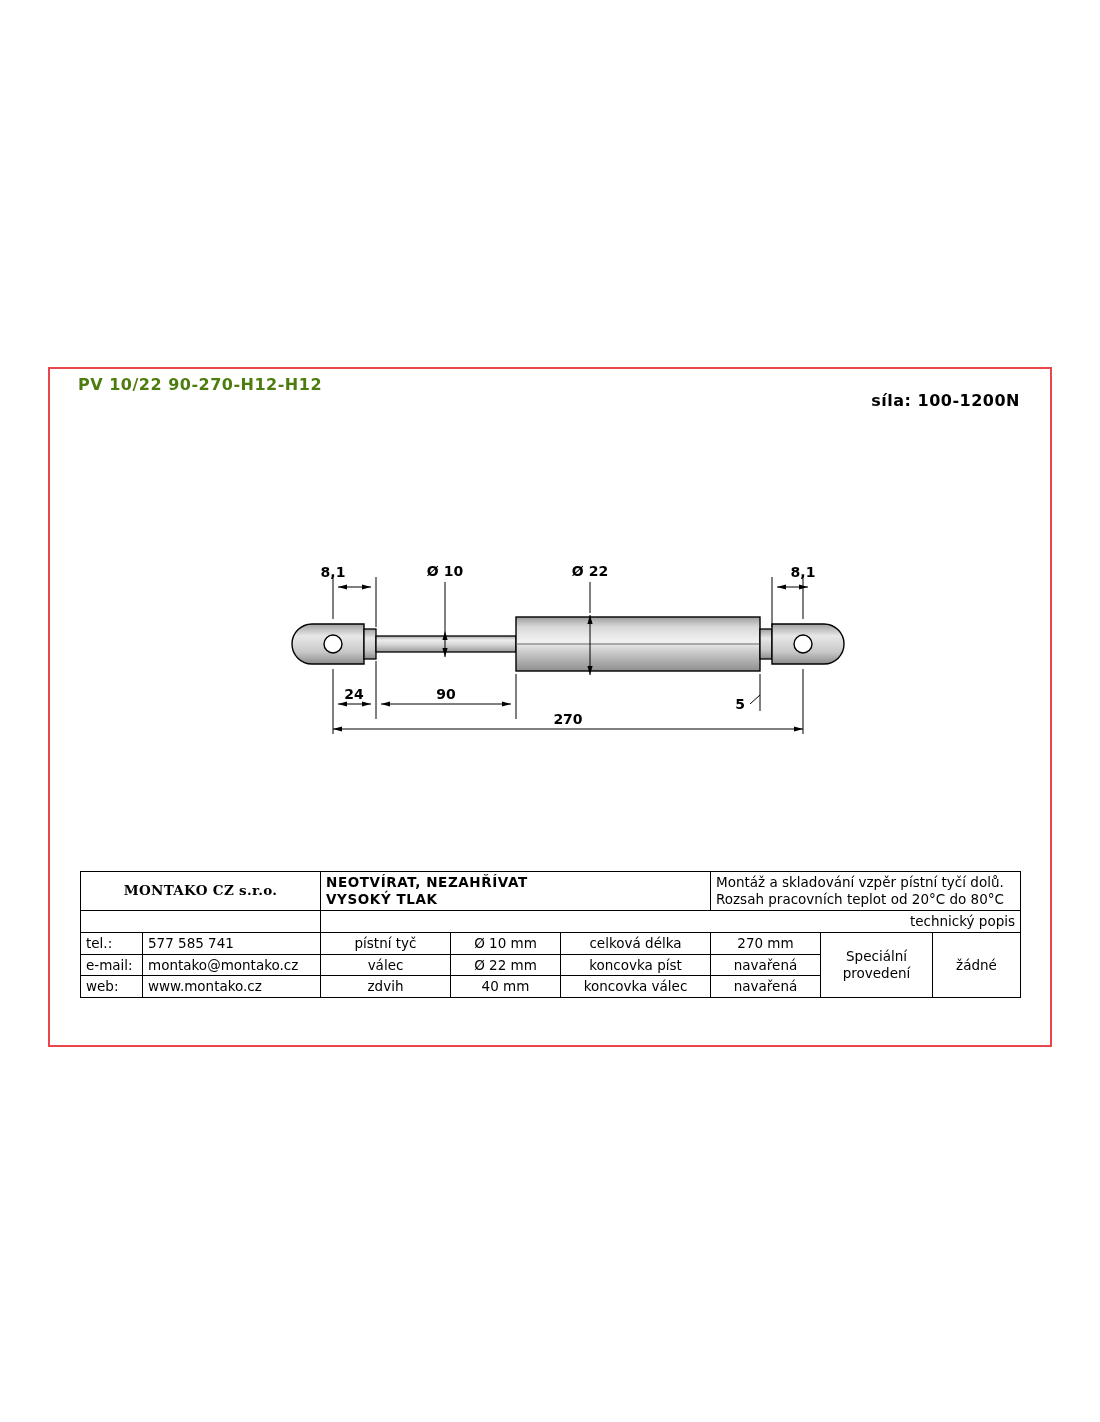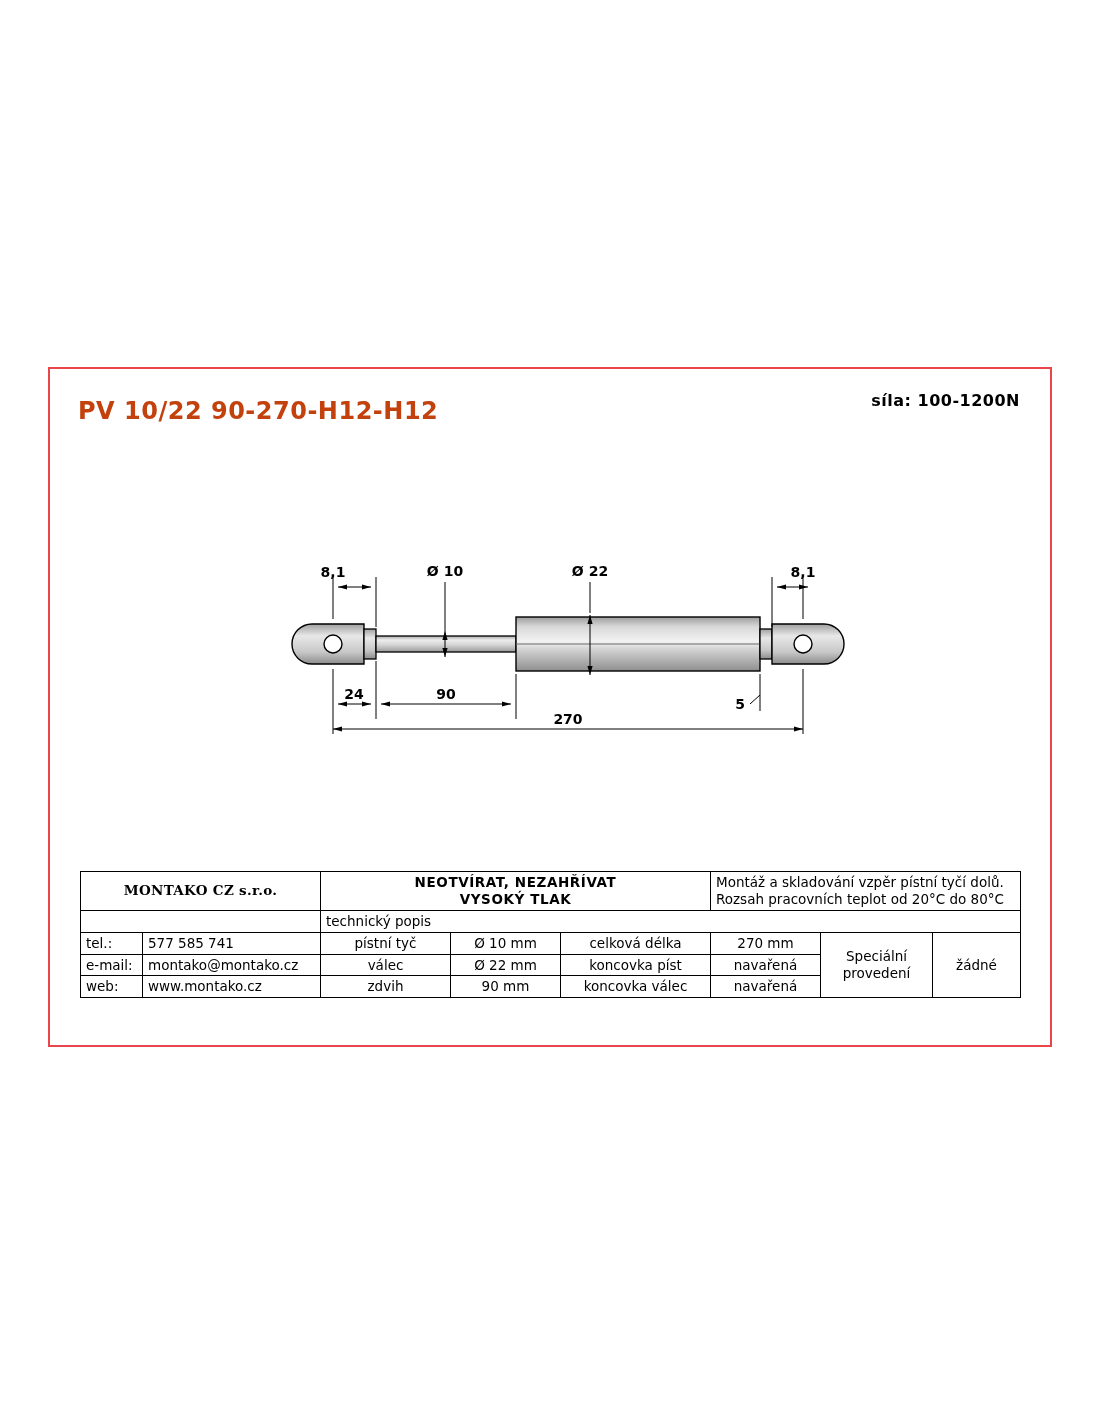--- a/index.html
+++ b/index.html
@@ -19,25 +19,25 @@
     top: 367px;
     width: 1004px;
     height: 680px;
     border: 2px solid #e8464a;
     box-sizing: border-box;
     background: #fff;
   }
   .title-left {
     position: absolute;
     left: 28px;
-    top: 28px;
-    font-size: 24px;
+    top: 6px;
+    font-size: 16px;
     font-weight: bold;
     letter-spacing: 0.5px;
-    color: #c2410c;
+    color: #4d7c0f;
   }
   .title-right {
     position: absolute;
     right: 30px;
     top: 22px;
     font-size: 16px;
     font-weight: bold;
     letter-spacing: 0.5px;
     color: #000;
   }
@@ -68,34 +68,33 @@
     line-height: 1.25;
   }
   .company {
     font-family: "DejaVu Serif", serif;
     font-weight: bold;
     font-size: 19px;
     text-align: center;
     letter-spacing: 0.3px;
   }
   .warn {
-    text-align: center;
     font-size: 14px;
     font-weight: bold;
     letter-spacing: 0.6px;
     line-height: 1.3;
   }
   .note {
     font-size: 12.5px;
     line-height: 1.35;
     text-align: left;
     padding-left: 6px;
   }
   .techpopis {
-    text-align: left;
+    text-align: right;
     font-size: 14px;
   }
   .lbl { font-size: 13.5px; margin-left: 8px; }
   .ctr { text-align: center; }
   .red { color: #e8232a; }
   .spec-head {
     text-align: center;
     font-size: 13.5px;
     line-height: 1.2;
     margin-left: 40px;
@@ -249,21 +248,21 @@
           <td class="lbl">montako@montako.cz</td>
           <td class="lbl ctr">válec</td>
           <td class="lbl ctr red">Ø 22 mm</td>
           <td class="lbl ctr">koncovka píst</td>
           <td class="lbl ctr red">navařená</td>
         </tr>
         <tr>
           <td class="lbl">web:</td>
           <td class="lbl">www.montako.cz</td>
           <td class="lbl ctr">zdvih</td>
-          <td class="lbl ctr red">90 mm</td>
+          <td class="lbl ctr red">40 mm</td>
           <td class="lbl ctr">koncovka válec</td>
           <td class="lbl ctr red">navařená</td>
         </tr>
       </tbody>
     </table>
   </div>
 
 </div>
 
 </body></html>

